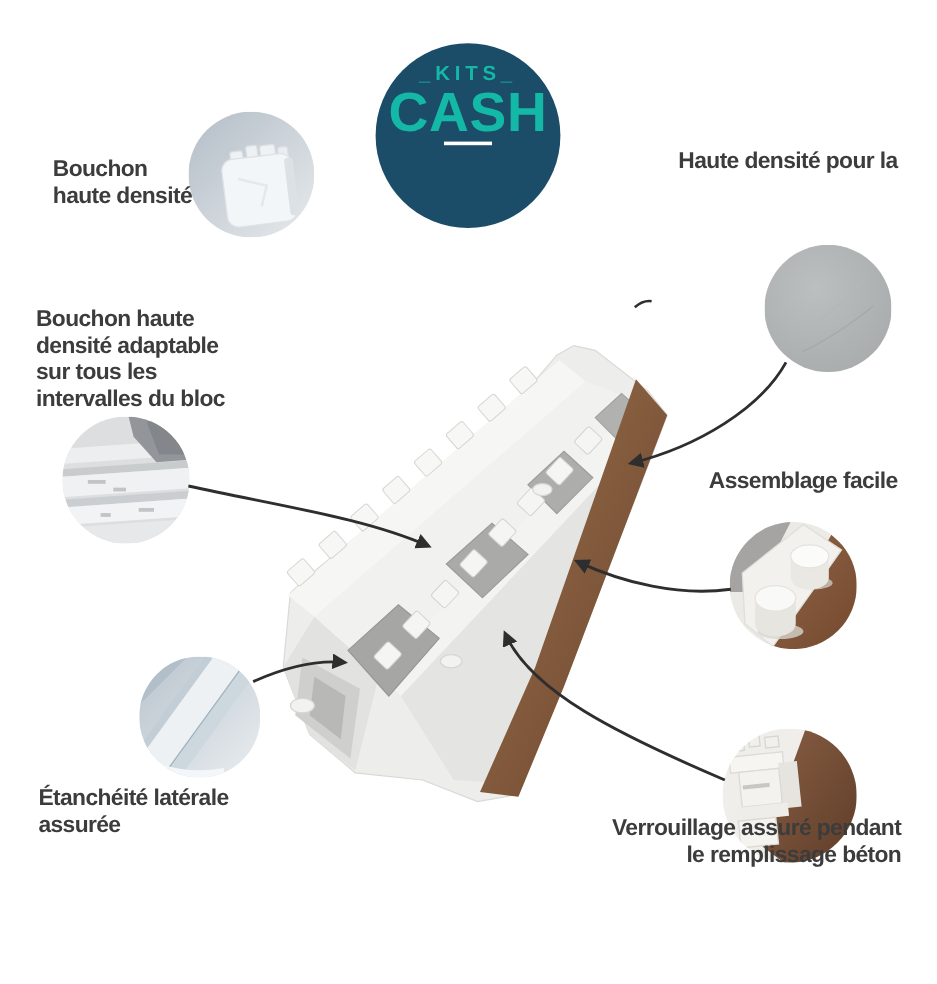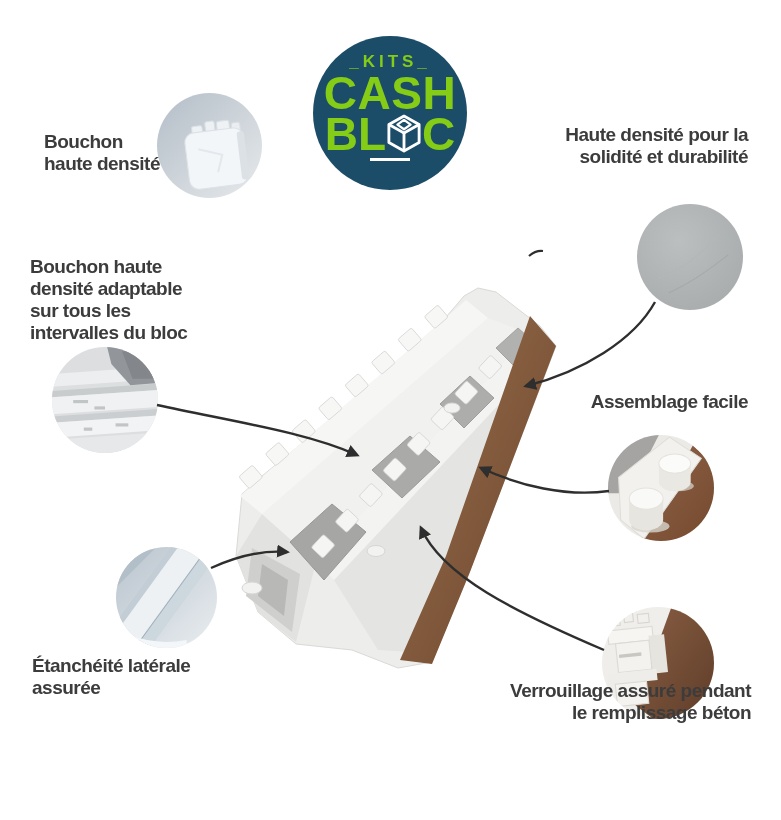--- a/index.html
+++ b/index.html
@@ -16,21 +16,21 @@
   .ta-r{text-align:right;}
   #ann-top-left{left:44px;top:131px;}
   #ann-top-right{right:33px;top:124px;margin-left:48px;}
   #ann-mid-left{left:30px;top:256px;}
   #ann-mid-right{right:33px;top:391px;}
   #ann-bottom-left{left:32px;top:655px;}
   #ann-bottom-right{right:30px;top:680px;}
 
   
   .logo{position:absolute;left:313px;top:36px;width:154px;height:154px;border-radius:50%;
-        background:#1c4d68;color:#84cc16;display:flex;flex-direction:column;align-items:center;}
+        background:#1c4d68;color:#14b8a6;display:flex;flex-direction:column;align-items:center;}
   .logo-kits{margin-top:16px;font-size:17px;font-weight:700;letter-spacing:4px;}
   .logo-cash{font-size:46px;font-weight:700;line-height:42px;letter-spacing:0.5px;}
   .logo-bloc{display:flex;align-items:center;font-size:46px;font-weight:700;line-height:40px;}
   .logo-underline{width:40px;height:3px;background:#fff;margin-top:4px;}
   .cube-svg{margin:0 1px;}
 
   
   .photo-circle{position:absolute;border-radius:50%;overflow:hidden;}
   .photo-circle svg{width:100%;height:100%;}
   #c-top-left{left:157px;top:93px;width:105px;height:105px;}
@@ -96,30 +96,20 @@
     <ellipse cx="252" cy="588" rx="10" ry="6" fill="#f2f2f0" stroke="#d6d6d4"></ellipse>
     <ellipse cx="376" cy="551" rx="9" ry="5.5" fill="#f2f2f0" stroke="#d6d6d4"></ellipse>
     <ellipse cx="452" cy="408" rx="8" ry="5" fill="#f2f2f0" stroke="#d6d6d4"></ellipse>
 
     <polygon points="530,316 556,346 470,572 432,664 400,660 446,556" fill="url(#gWoodC)"></polygon>
   </svg>
 
   <div class="logo">
     <div class="logo-kits">_KITS_</div>
     <div class="logo-cash">CASH</div>
-    <div class="logo-bloc">
-      <span>BL</span>
-      <svg class="cube-svg" width="34" height="40" viewBox="0 0 36 40" aria-hidden="true">
-        <polygon points="18,1 34,10 34,29 18,38 2,29 2,10" fill="none" stroke="#fff" stroke-width="3" stroke-linejoin="round"></polygon>
-        <polyline points="2,10 18,19 34,10" fill="none" stroke="#fff" stroke-width="3" stroke-linejoin="round"></polyline>
-        <line x1="18" y1="19" x2="18" y2="38" stroke="#fff" stroke-width="3"></line>
-        <polygon points="18,5 25,10 18,15 11,10" fill="none" stroke="#fff" stroke-width="2.4" stroke-linejoin="round"></polygon>
-      </svg>
-      <span>C</span>
-    </div>
     <div class="logo-underline"></div>
   </div>
 
   <div class="photo-circle" id="c-top-left">
     <svg viewBox="0 0 100 100" aria-hidden="true">
       <defs>
           <linearGradient id="gTL" x1="0" y1="0" x2="1" y2="1">
         <stop offset="0" stop-color="#b3bdc7"></stop>
             <stop offset="1" stop-color="#e7eaec"></stop>
           </linearGradient>
@@ -250,21 +240,20 @@
     <path d="M529,256 Q536,250 543,251" fill="none" stroke="#2e2e2e" stroke-width="2.2"></path>
   </svg>
 
   <div class="ann" id="ann-top-left">
     <span class="ln">Bouchon</span>
     <span class="ln">haute densité</span>
   </div>
 
   <div class="ann ta-r" id="ann-top-right">
     <span class="ln">Haute densité pour la</span>
-    <span class="ln">solidité et durabilité</span>
   </div>
 
   <div class="ann ta-r" id="ann-mid-right">
     <span class="ln">Assemblage facile</span>
   </div>
 
   <div class="ann" id="ann-mid-left">
     <span class="ln">Bouchon haute</span>
     <span class="ln">densité adaptable</span>
     <span class="ln">sur tous les</span>

